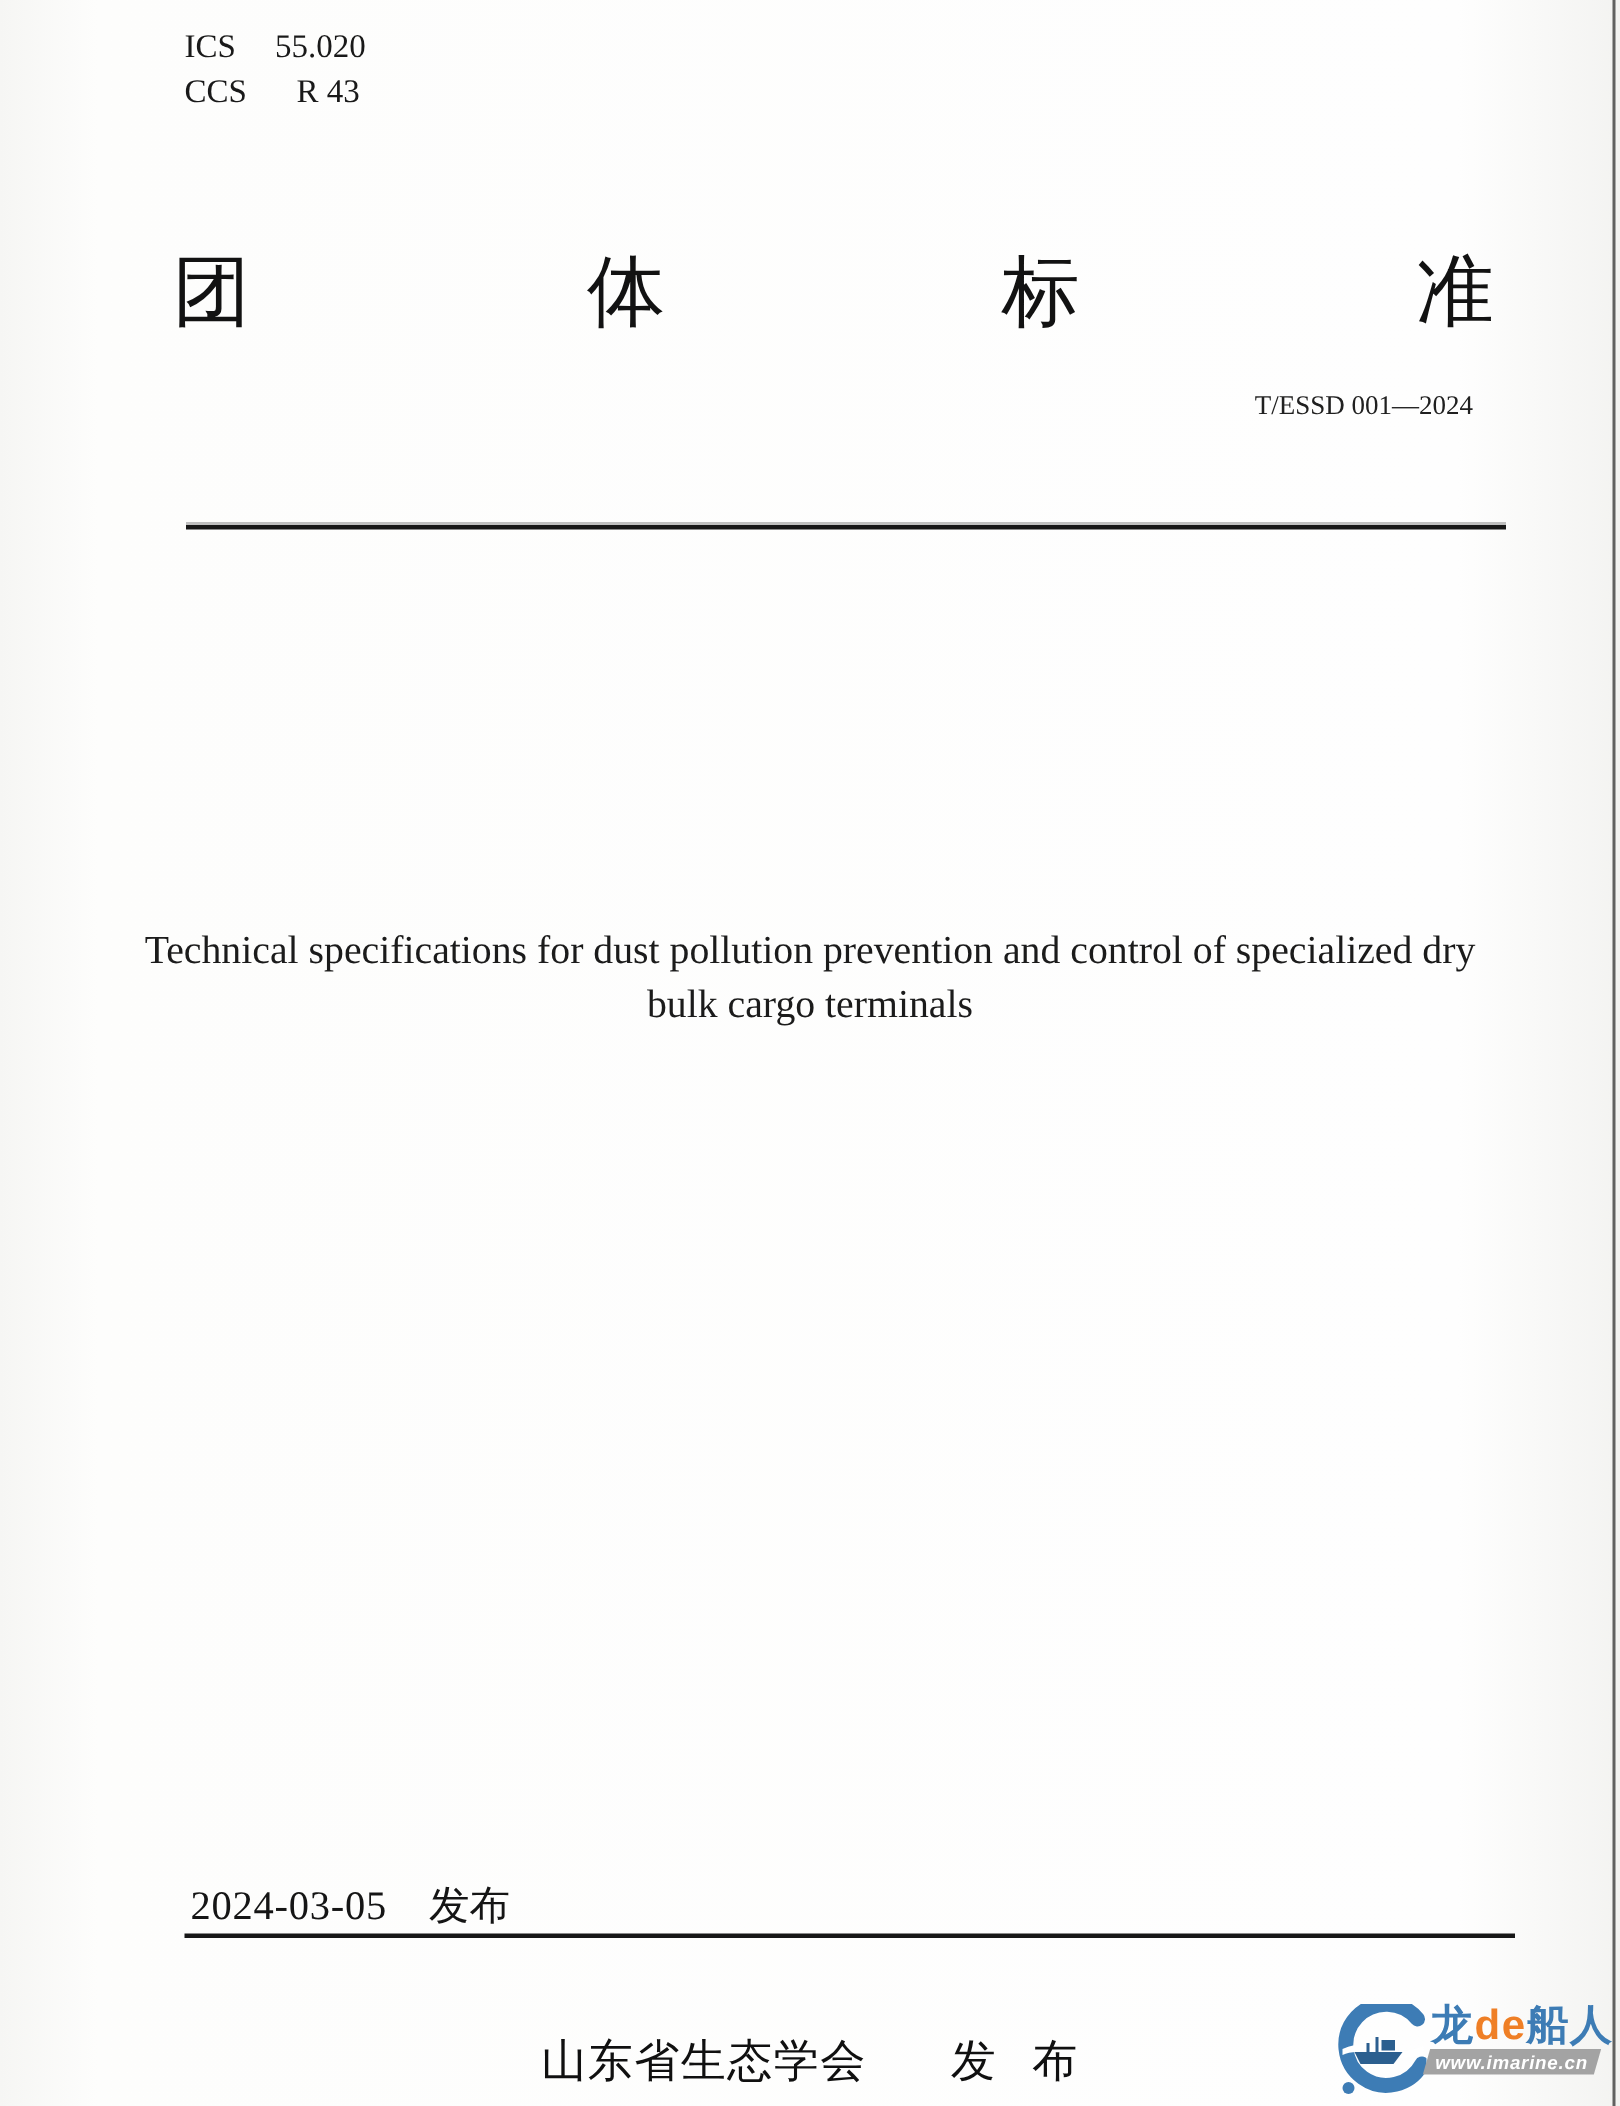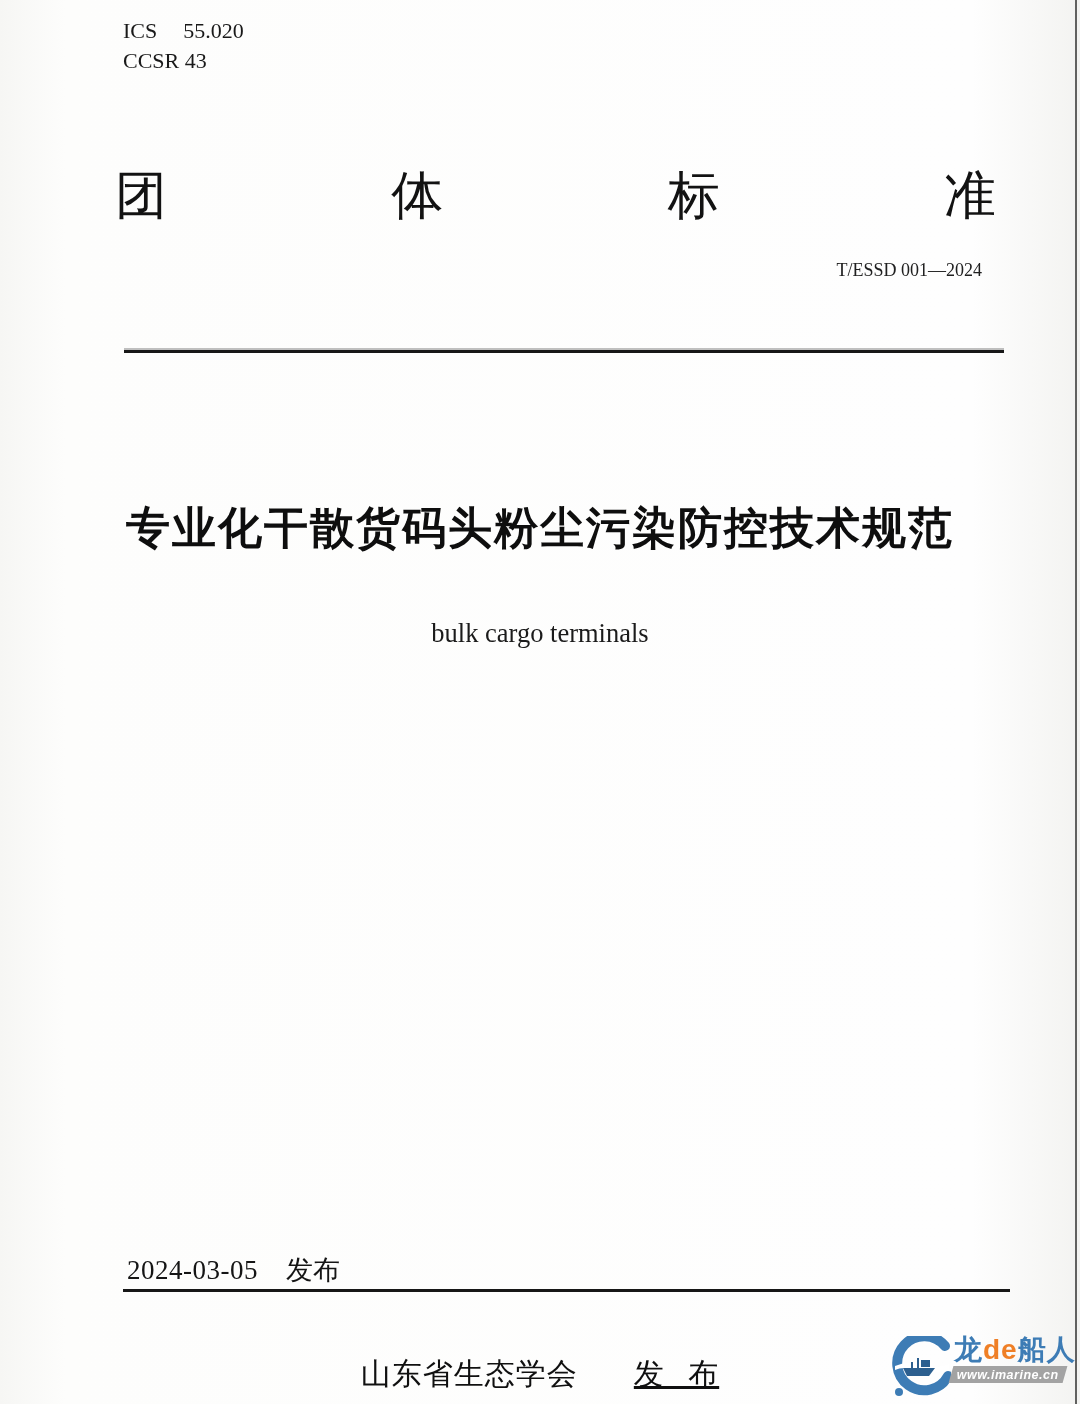--- a/index.html
+++ b/index.html
@@ -19,21 +19,21 @@
     background:#474747; opacity:.85;
   }
   
   .ics-block {
     position:absolute; left:123px; top:16px;
     font-family:"Liberation Serif", serif;
     font-size:22px; line-height:30px; color:#191919;
   }
   .ics-row span { display:inline-block; }
   .ics-row .val { margin-left:26px; }
-  .ics-row.ccs .val { margin-left:0; }
+  .ics-row.ccs .val { margin-left:33px; }
   .tessd-big {
     position:absolute; top:54px; right:138px;
     font-family:"Liberation Serif", serif;
     font-weight:700; font-size:98px; line-height:1.08;
     letter-spacing:2px; color:#0c0c0c; white-space:nowrap;
   }
   .doc-type {
     position:absolute; left:115px; right:84px; top:166px;
     display:flex; justify-content:space-between;
     font-size:52px; line-height:1.15; font-weight:400; color:#121212;
@@ -69,21 +69,21 @@
   .date-item .lbl { margin-left:28px; }
   .rule-bottom {
     position:absolute; left:123px; top:1289px; width:887px; height:3px;
     background:#171717;
   }
   .publisher-row {
     position:absolute; left:0; right:0; top:1354px;
     display:flex; justify-content:center; align-items:baseline;
     font-size:30px; color:#101010; letter-spacing:1px;text-align:right;
   }
-  .publisher-row .pub-label { margin-left:56px; word-spacing:14px;text-decoration:underline; }
+  .publisher-row .pub-label { margin-left:56px; word-spacing:14px; }
   
   .wm {
     position:absolute; left:891px; top:1334px; width:178px; height:64px;
   }
   .wm-swoosh { position:absolute; left:0; top:2px; }
   .wm-text {
     position:absolute; left:63px; top:0;
     font-size:28px; font-weight:800; line-height:32px;
     letter-spacing:1px; white-space:nowrap;
   }
@@ -118,23 +118,23 @@
     <span>团</span>
     <span>体</span>
     <span>标</span>
     <span>准</span>
   </div>
 
   <div class="std-number">T/ESSD 001—2024</div>
 
   <div class="rule-top"></div>
 
-  <div class="title-zh">专业化干散货码头粉尘污染防控技术规范</div>
 
   <div class="title-en">
+    <div>Technical specifications for dust pollution prevention and control of specialized dry</div>
     <div>bulk cargo terminals</div>
   </div>
 
   <div class="dates-row">
     <div class="date-item">
       <span class="num">2024-03-05</span><span class="lbl">发布</span>
     </div>
   </div>
 
   <div class="rule-bottom"></div>

